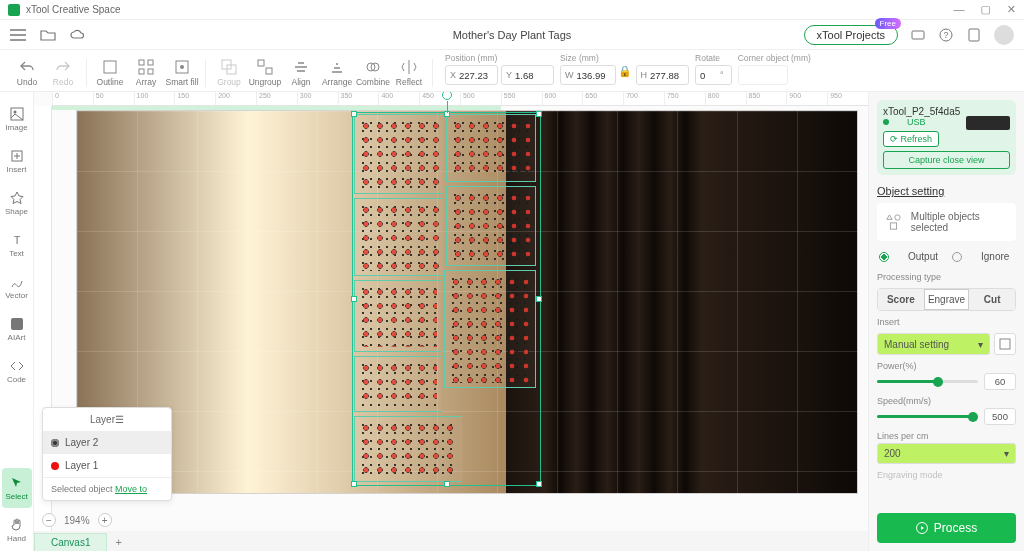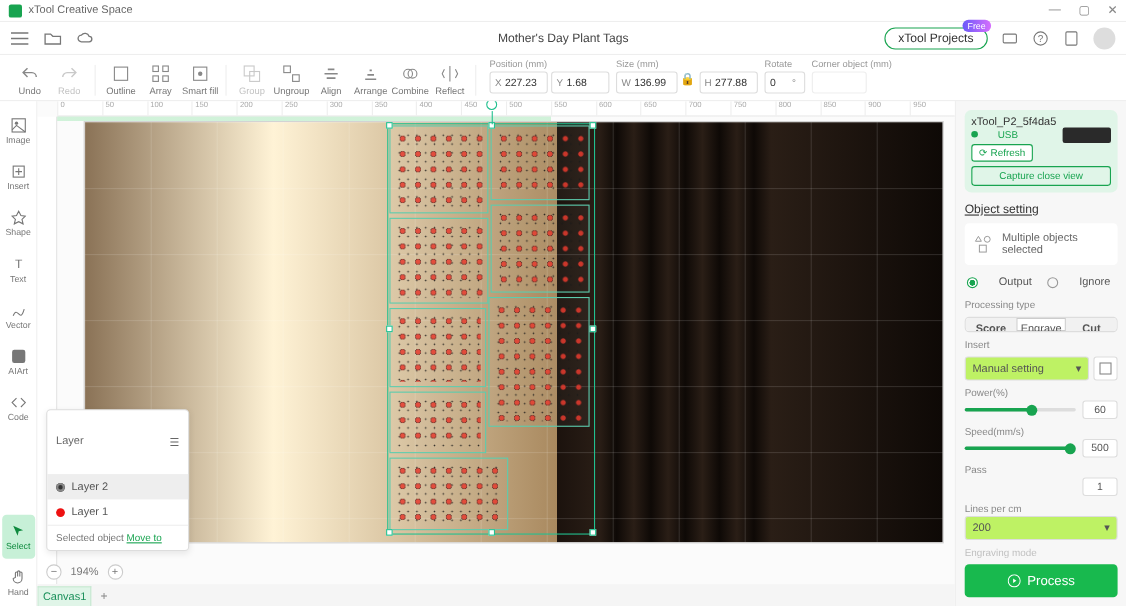--- a/index.html
+++ b/index.html
@@ -54,32 +54,32 @@
 .designs .h1 { top: -3px; left: -3px; } .designs .h2 { top: -3px; right: -3px; }
 .designs .h3 { bottom: -3px; left: -3px; } .designs .h4 { bottom: -3px; right: -3px; }
 .designs .h5 { top: -3px; left: 50%; margin-left:-3px; } .designs .h6 { bottom: -3px; left: 50%; margin-left:-3px; }
 .designs .h7 { left: -3px; top: 50%; margin-top:-3px; } .designs .h8 { right: -3px; top: 50%; margin-top:-3px; }
 .designs .rot { position: absolute; top: -24px; left: 50%; width: 10px; height: 10px; margin-left: -5px; border: 1px solid #22c08f; border-radius: 50%; background: #fff; }
 .designs .rot::before { content:""; position:absolute; left:50%; top:10px; width:1px; height:12px; background:#22c08f; }
 .tagcell { position: absolute; border: 1px solid #5cccad; background: rgba(255,255,255,0.04); }
 .tagcell::after { content:""; position:absolute; inset:4px; background: radial-gradient(circle, #e73b2e 20%, #1a1a1a 28%, transparent 30%), radial-gradient(circle, #1a1a1a 15%, transparent 16%); background-size: 14px 14px, 8px 8px; opacity: 0.85; }
 
 .layer-panel { position: absolute; left: 8px; bottom: 50px; width: 130px; background: #fff; border: 1px solid #ddd; border-radius: 4px; box-shadow: 0 2px 6px rgba(0,0,0,0.08); font-size: 10px; }
-.layer-panel .hdr { padding: 23px 8px; display: flex; justify-content: space-between; color: #666; }
+.layer-panel .hdr { padding: 6px 8px; display: flex; justify-content: center; color: #666; }
 .layer-panel .row { padding: 6px 8px; display: flex; align-items: center; gap: 6px; cursor: pointer; }
 .layer-panel .row.sel { background: #eee; }
 .layer-panel .dot { width: 8px; height: 8px; border-radius: 50%; }
 .layer-panel .ftr { padding: 6px 8px; border-top: 1px solid #eee; font-size: 9px; color: #777; }
 .layer-panel .link { color: #18a450; text-decoration: underline; cursor: pointer; }
 
 .zoom-bar { position: absolute; left: 8px; bottom: 24px; display: flex; align-items: center; gap: 8px; font-size: 10px; color: #777; }
 .zoom-bar .z-btn { width: 14px; height: 14px; border: 1px solid #ccc; border-radius: 50%; display: flex; align-items: center; justify-content: center; cursor: pointer; background: #fff; }
 
 .tabs-bar { position: absolute; left: 0; bottom: 0; right: 0; height: 20px; display: flex; align-items: flex-end; background: #f5f5f5; }
-.tabs-bar .tab { padding: 3px 4px; font-size: 10px; background: #e0f5e8; border: 1px solid #c7e8d1; border-bottom: none; color: #1a905a; cursor: pointer; }
+.tabs-bar .tab { padding: 3px 16px; font-size: 10px; background: #e0f5e8; border: 1px solid #c7e8d1; border-bottom: none; color: #1a905a; cursor: pointer; }
 .tabs-bar .plus { padding: 3px 8px; color: #888; cursor: pointer; }
 
 .right-panel { width: 156px; background: #f7f7f7; border-left: 1px solid #eee; padding: 8px; display: flex; flex-direction: column; gap: 6px; font-size: 10px; overflow: hidden; }
 .device-card { background: #e0f5e8; border-radius: 6px; padding: 6px; position: relative; }
 .device-card .dname { font-size: 10px; color: #333; }
 .device-card .conn { color: #18a450; font-size: 9px; display: flex; align-items: center; gap: 18px; }
 .device-card .thumb { position: absolute; right: 6px; top: 16px; width: 44px; height: 14px; background: #2a2a2a; border-radius: 2px; }
 .device-card .btn-sm { display: inline-flex; align-items: center; gap: 3px; border: 1px solid #18a450; color: #18a450; border-radius: 3px; padding: 2px 6px; font-size: 9px; margin-top: 4px; cursor: pointer; background: #fff; }
 .device-card .btn-wide { display: block; text-align: center; border: 1px solid #18a450; color: #18a450; border-radius: 3px; padding: 3px; font-size: 9px; margin-top: 4px; cursor: pointer; }
 
@@ -500,27 +500,20 @@
       <span class="plabel">Speed(mm/s)</span>
       <div class="prow">
         <div class="slider">
             <div class="fill" style="width:95%"></div>
             <div class="thumb" style="left:95%"></div>
           </div>
         <div class="valbox">500</div>
       </div>
     </div>
     <div class="param">
-      <span class="plabel">Pass</span>
-      <div class="prow">
-          <div style="flex:1"></div>
-          <div class="valbox">1</div>
-        </div>
-    </div>
-    <div class="param">
       <span class="plabel">Lines per cm</span>
       <div class="select-fld">
           <span>200</span>
           <span>▾</span>
         </div>
     </div>
     <div class="sub-label" style="opacity:.5">Engraving mode</div>
 
     <div class="process-btn">
       <svg width="12" height="12" viewBox="0 0 12 12">

